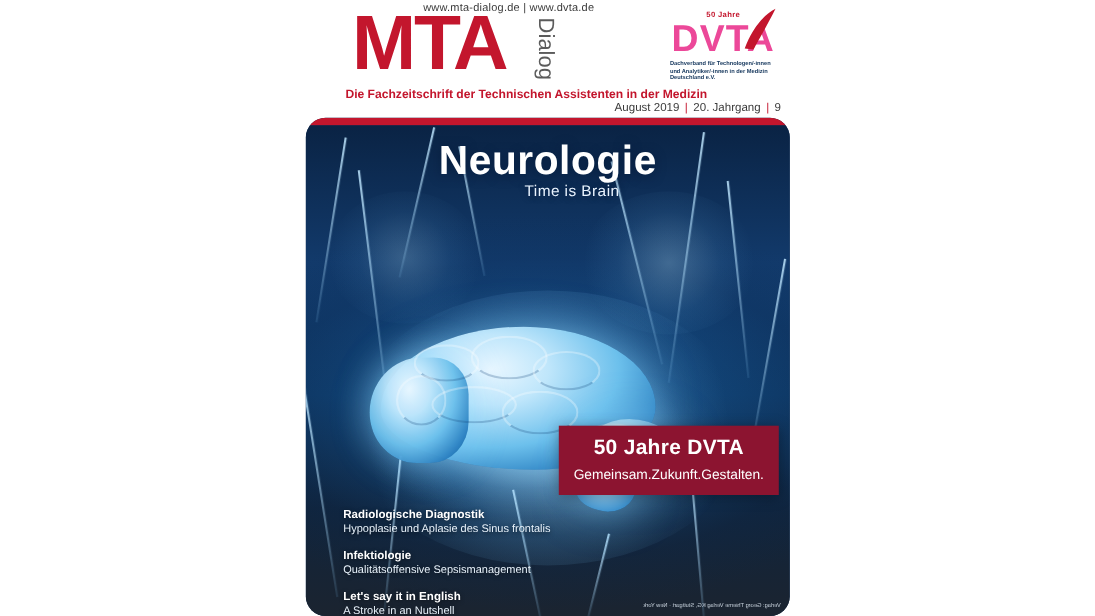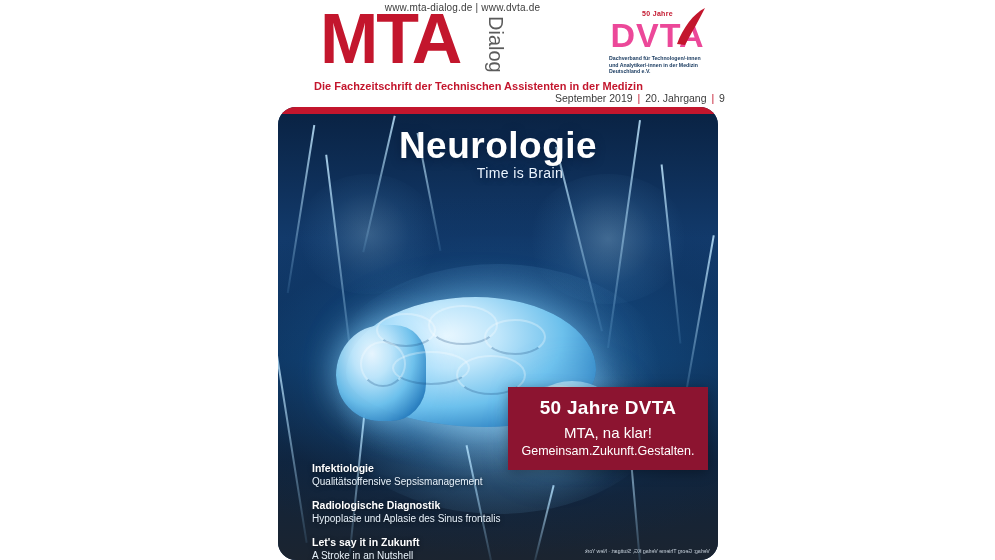--- a/index.html
+++ b/index.html
@@ -289,21 +289,21 @@
       <div class="dvta-word">
         <span>DVTA</span>
         <svg class="dvta-swoosh" viewBox="0 0 34 40">
           <path d="M4 38 C10 22 20 8 32 2 C26 14 18 28 12 39 Z" fill="#c3162d"></path>
         </svg>
       </div>
       <div class="dvta-sub">Dachverband für Technologen/-innen und Analytiker/-innen in der Medizin Deutschland e.V.</div>
     </div>
 
     <div class="issue-line">
-      <span>September 2019</span>
+      <span>August 2019</span>
       <span class="sep">|</span>
       <span>20. Jahrgang</span>
       <span class="sep">|</span>
       <span>9</span>
     </div>
   </div>
 
   <div class="cover">
     <div class="cover-topbar"></div>
 
@@ -340,35 +340,34 @@
         <div class="fold" style="left:24px;  top:52px; width:46px; height:46px;"></div>
         <div class="fold" style="left:196px; top:96px; width:50px; height:26px; border-color:rgba(255,255,255,.22);"></div>
       </div>
     </div>
 
     <div class="cover-title">Neurologie</div>
     <div class="cover-subtitle">Time is Brain</div>
 
     <div class="banner">
       <div class="banner-h">50 Jahre DVTA</div>
-      <div class="banner-l1">MTA, na klar!</div>
       <div class="banner-l2">Gemeinsam.Zukunft.Gestalten.</div>
     </div>
 
     <div class="teasers">
+      <div class="teaser">
+        <div class="t-head">Radiologische Diagnostik</div>
+        <div class="t-sub">Hypoplasie und Aplasie des Sinus frontalis</div>
+      </div>
       <div class="teaser">
         <div class="t-head">Infektiologie</div>
         <div class="t-sub">Qualitätsoffensive Sepsismanagement</div>
       </div>
       <div class="teaser">
-        <div class="t-head">Radiologische Diagnostik</div>
-        <div class="t-sub">Hypoplasie und Aplasie des Sinus frontalis</div>
-      </div>
-      <div class="teaser">
-        <div class="t-head">Let's say it in Zukunft</div>
+        <div class="t-head">Let's say it in English</div>
         <div class="t-sub">A Stroke in an Nutshell</div>
       </div>
     </div>
 
     <div class="imprint">Verlag: Georg Thieme Verlag KG, Stuttgart · New York</div>
   </div>
 
 </div>
 
 </body></html>

